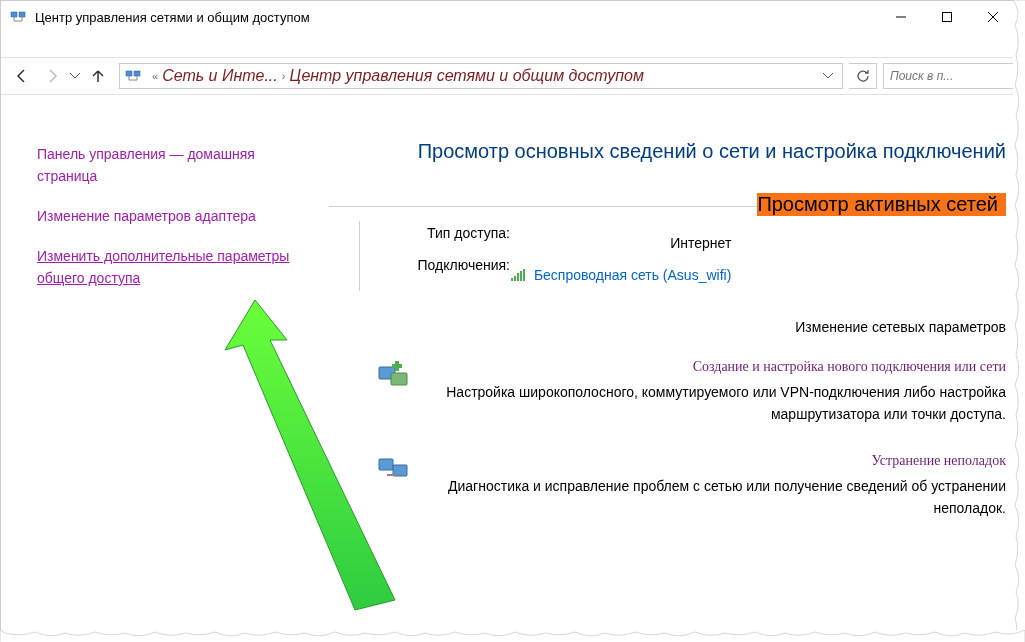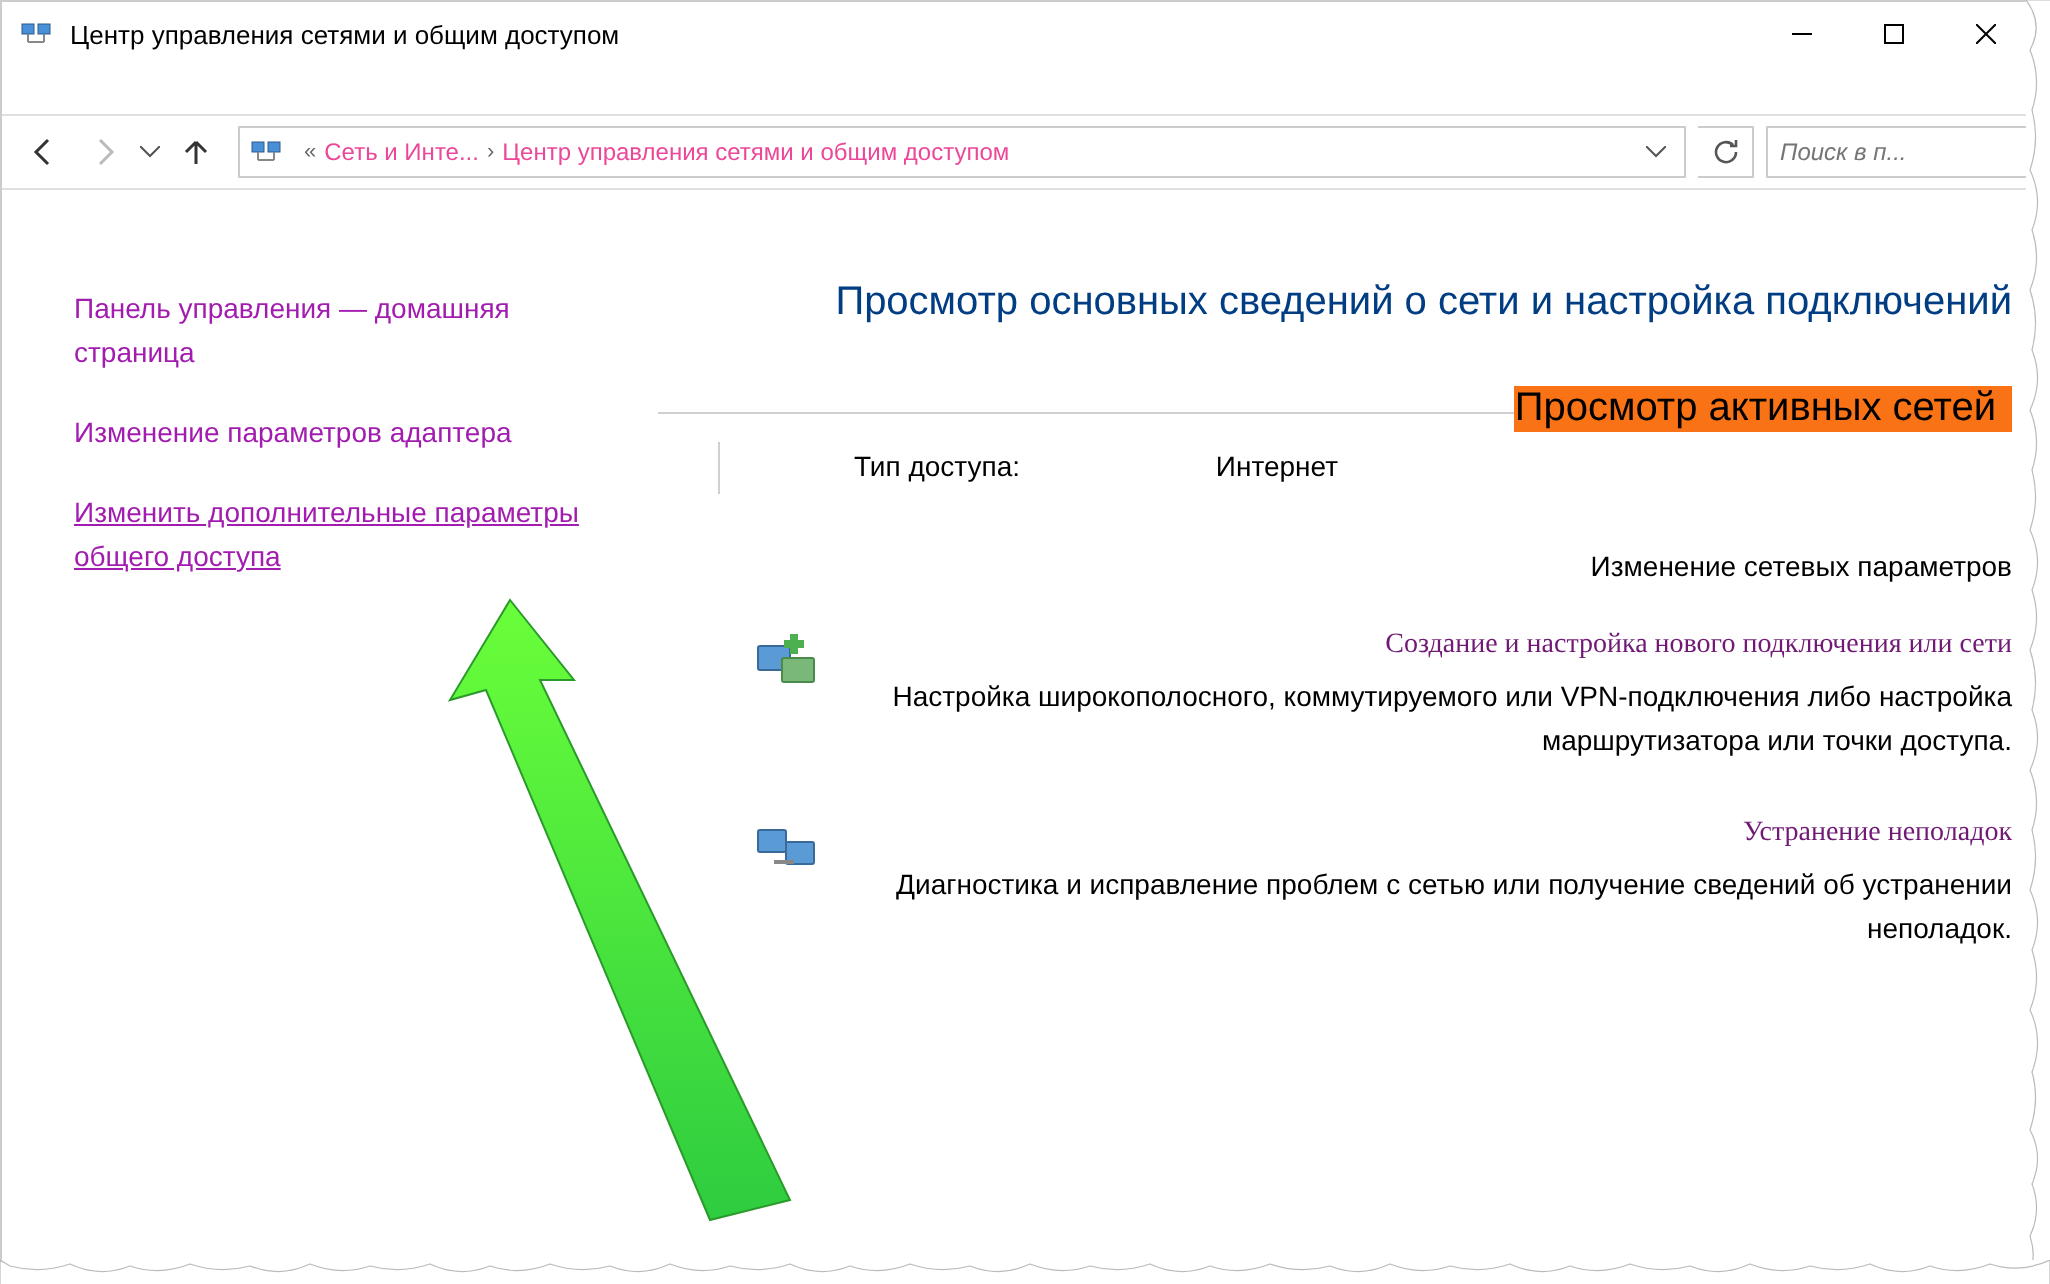--- a/index.html
+++ b/index.html
@@ -16,21 +16,21 @@
     
     .navbar { display: flex; align-items: center; height: 38px; border-top: 1px solid #e0e0e0; border-bottom: 1px solid #e0e0e0; padding: 0 6px; background: #fff; }
     .nav-arrow { width: 30px; height: 30px; display: flex; align-items: center; justify-content: center; color: #555; cursor: default; }
     .nav-arrow.disabled { color: #bbb; }
     .nav-dropdown-arrow { width: 16px; height: 30px; display: flex; align-items: center; justify-content: center; color: #555; }
     .up-arrow { width: 30px; height: 30px; display: flex; align-items: center; justify-content: center; color: #555; }
     
     .addressbar { flex: 1; display: flex; align-items: center; height: 26px; border: 1px solid #ccc; margin: 0 6px; padding: 0 4px; background: #fff; }
     .addr-icon { width: 18px; height: 18px; margin-right: 6px; }
     .addr-sep { color: #666; font-size: 11px; margin: 0 4px; }
-    .addr-seg { font-size: 12px; color: #ec4899; white-space: nowrap; }
+    .addr-seg { font-size: 16px; color: #7f1d1d; white-space: nowrap; font-style: italic; }
     .addr-chev { width: 20px; height: 24px; display: flex; align-items: center; justify-content: center; color: #555; }
     .refresh-btn { width: 28px; height: 26px; border: 1px solid #ccc; border-left: none; display: flex; align-items: center; justify-content: center; color: #555; }
     
     .searchbox { width: 135px; height: 26px; border: 1px solid #ccc; margin-left: 6px; display: flex; align-items: center; padding: 0 6px; }
     .search-input { border: none; outline: none; width: 100%; font-size: 12px; color: #8b5cf6; font-style: italic; background: transparent; }
     
     .body-area { flex: 1; display: flex; overflow: hidden; }
     
     .sidebar { width: 310px; padding: 24px 20px 0 36px; }
     .side-link { display: block; color: #a21caf; font-size: 14px; line-height: 22px; margin-bottom: 18px; cursor: pointer; }
@@ -42,21 +42,21 @@
     .fieldset-label { font-size: 20px; color: #000; display: inline-block; background: #f97316; position: relative; z-index: 2; padding-right: 8px; }
     .fieldset-line { border-top: 1px solid #d0d0d0; margin-top: -10px; margin-bottom: 14px; }
     
     .network-row { display: flex; padding: 0 20px 0 30px; margin-bottom: 28px; }
     .network-left { flex: 1; padding-top: 28px; }
     .net-name { font-weight: 600; font-size: 14px; }
     .net-type { font-size: 14px; margin-top: 6px; }
     .network-right { border-left: 1px solid #d0d0d0; padding-left: 20px; padding-top: 4px; min-width: 310px; }
     .net-prop { display: flex; font-size: 14px; margin-bottom: 6px; }
     .net-prop-label { width: 130px; }
-    .net-prop-val { flex: 1; }
+    .net-prop-val { flex: 1; margin-top: 10px; }
     .net-prop-val a { color: #0066cc; text-decoration: none; }
     .signal-icon { display: inline-block; vertical-align: middle; margin-right: 4px; }
     
     .section-title { font-size: 14px; margin-bottom: 14px; }
     .action-item { display: flex; padding: 8px 0 8px 46px; margin-bottom: 10px; }
     .action-icon { width: 36px; height: 36px; margin-right: 14px; flex-shrink: 0; }
     .action-text { flex: 1; }
     .action-link { color: #701a75; font-size: 14px; cursor: pointer; font-family: Liberation Serif, serif; }
     .action-desc { font-size: 14px; color: #000; margin-top: 6px; line-height: 22px; }
     
@@ -169,20 +169,35 @@
         <span class="fieldset-label">Просмотр активных сетей</span>
         <div class="fieldset-line"></div>
       </div>
 
       <div class="network-row">
         <div class="network-right">
           <div class="net-prop">
             <span class="net-prop-label">Тип доступа:</span>
             <span class="net-prop-val">Интернет</span>
           </div>
+          <div class="net-prop">
+            <span class="net-prop-label">Подключения:</span>
+            <span class="net-prop-val">
+              <span class="signal-icon">
+                <svg width="16" height="14" viewBox="0 0 16 14">
+                  <rect x="1" y="10" width="2" height="3" fill="#4caf50"></rect>
+                  <rect x="4" y="8" width="2" height="5" fill="#4caf50"></rect>
+                  <rect x="7" y="5" width="2" height="8" fill="#4caf50"></rect>
+                  <rect x="10" y="3" width="2" height="10" fill="#4caf50"></rect>
+                  <rect x="13" y="1" width="2" height="12" fill="#4caf50"></rect>
+                </svg>
+              </span>
+              <a>Беспроводная сеть (Asus_wifi)</a>
+            </span>
+          </div>
         </div>
       </div>
 
       <div class="section-title">Изменение сетевых параметров</div>
 
       <div class="action-item">
         <span class="action-icon">
           <svg width="36" height="36" viewBox="0 0 36 36">
             <rect x="4" y="10" width="16" height="12" rx="1" fill="#5a9bd5" stroke="#3a6a9a"></rect>
             <rect x="16" y="16" width="16" height="12" rx="1" fill="#7ab87a" stroke="#4a8a4a"></rect>

